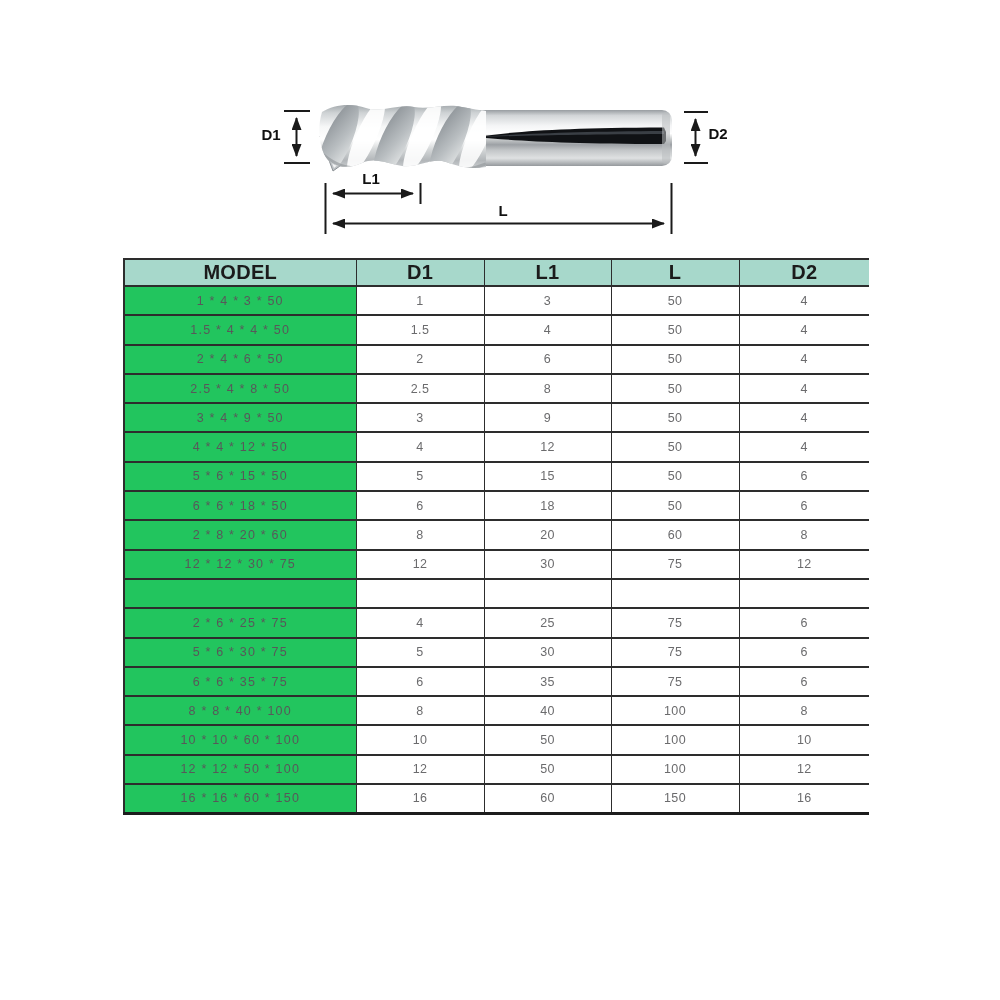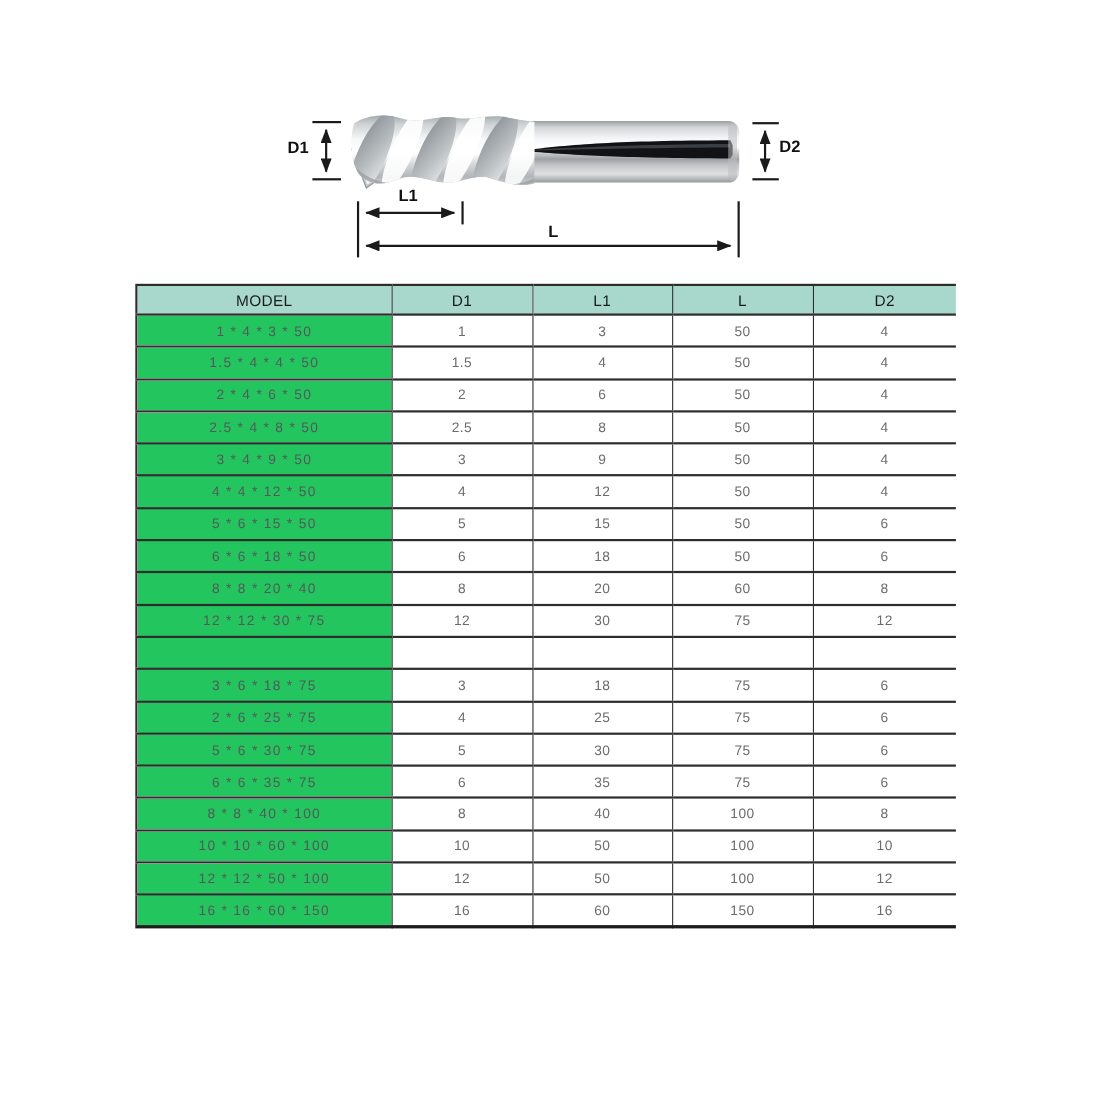--- a/index.html
+++ b/index.html
@@ -29,21 +29,21 @@
     border-top:2px solid #2d2d2d;border-bottom:2px solid #2d2d2d;
     border-left:1.5px solid #2d2d2d;border-right:1.5px solid #2d2d2d;
     text-align:center;vertical-align:middle;padding:0;
     overflow:hidden;white-space:nowrap;
   }
   table.spec th:last-child, table.spec td:last-child{border-right:0;}
   table.spec thead tr{height:27px;}
   table.spec tbody tr{height:29.3px;}
   table.spec th{
     background:#a7d8cb;color:#1b1b1b;
-    font-size:14px;font-weight:normal;letter-spacing:.3px;
+    font-size:20px;font-weight:bold;letter-spacing:.3px;
   }
   td.model-cell{
     background:#22c55e;color:#58585a;
     font-size:12.5px;letter-spacing:1.2px;
   }
   td.num-cell{
     background:#ffffff;color:#6b6b6d;
     font-size:12.5px;letter-spacing:.4px;
   }
 </style>
@@ -223,48 +223,41 @@
             <td class="num-cell">6</td>
           </tr>
           <tr>
             <td class="model-cell">6 * 6 * 18 * 50</td>
             <td class="num-cell">6</td>
             <td class="num-cell">18</td>
             <td class="num-cell">50</td>
             <td class="num-cell">6</td>
           </tr>
           <tr>
-            <td class="model-cell">8 * 8 * 20 * 40</td>
+            <td class="model-cell">2 * 8 * 20 * 60</td>
             <td class="num-cell">8</td>
             <td class="num-cell">20</td>
             <td class="num-cell">60</td>
             <td class="num-cell">8</td>
           </tr>
           <tr>
             <td class="model-cell">12 * 12 * 30 * 75</td>
             <td class="num-cell">12</td>
             <td class="num-cell">30</td>
             <td class="num-cell">75</td>
             <td class="num-cell">12</td>
           </tr>
           <tr>
             <td class="model-cell"></td>
             <td class="num-cell"></td>
             <td class="num-cell"></td>
             <td class="num-cell"></td>
             <td class="num-cell"></td>
           </tr>
           <tr>
-            <td class="model-cell">3 * 6 * 18 * 75</td>
-            <td class="num-cell">3</td>
-            <td class="num-cell">18</td>
-            <td class="num-cell">75</td>
-            <td class="num-cell">6</td>
-          </tr>
-          <tr>
             <td class="model-cell">2 * 6 * 25 * 75</td>
             <td class="num-cell">4</td>
             <td class="num-cell">25</td>
             <td class="num-cell">75</td>
             <td class="num-cell">6</td>
           </tr>
           <tr>
             <td class="model-cell">5 * 6 * 30 * 75</td>
             <td class="num-cell">5</td>
             <td class="num-cell">30</td>

